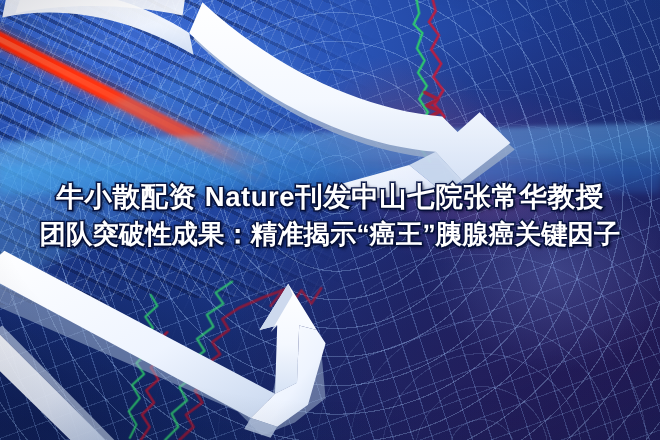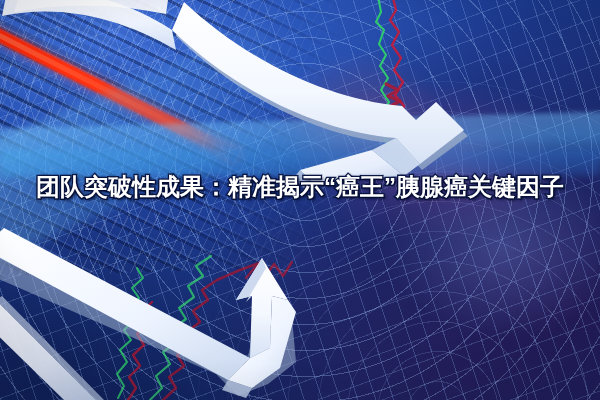--- a/index.html
+++ b/index.html
@@ -286,16 +286,17 @@
     </g>
 
     <g>
       <path d="M168,0 C120,-8 66,-10 18,0 L14,12 C64,2 118,4 166,14 Z" fill="#ffffff" opacity=".9"></path>
     </g>
   </svg>
 
   <div class="layer vignette"></div>
 
   <div id="headline">
+    <span class="hl-line l1">牛小散配资 Nature刊发中山七院张常华教授</span>
     <span class="hl-line l2">团队突破性成果：精准揭示“癌王”胰腺癌关键因子</span>
   </div>
 
 </div>
 
 </body></html>

